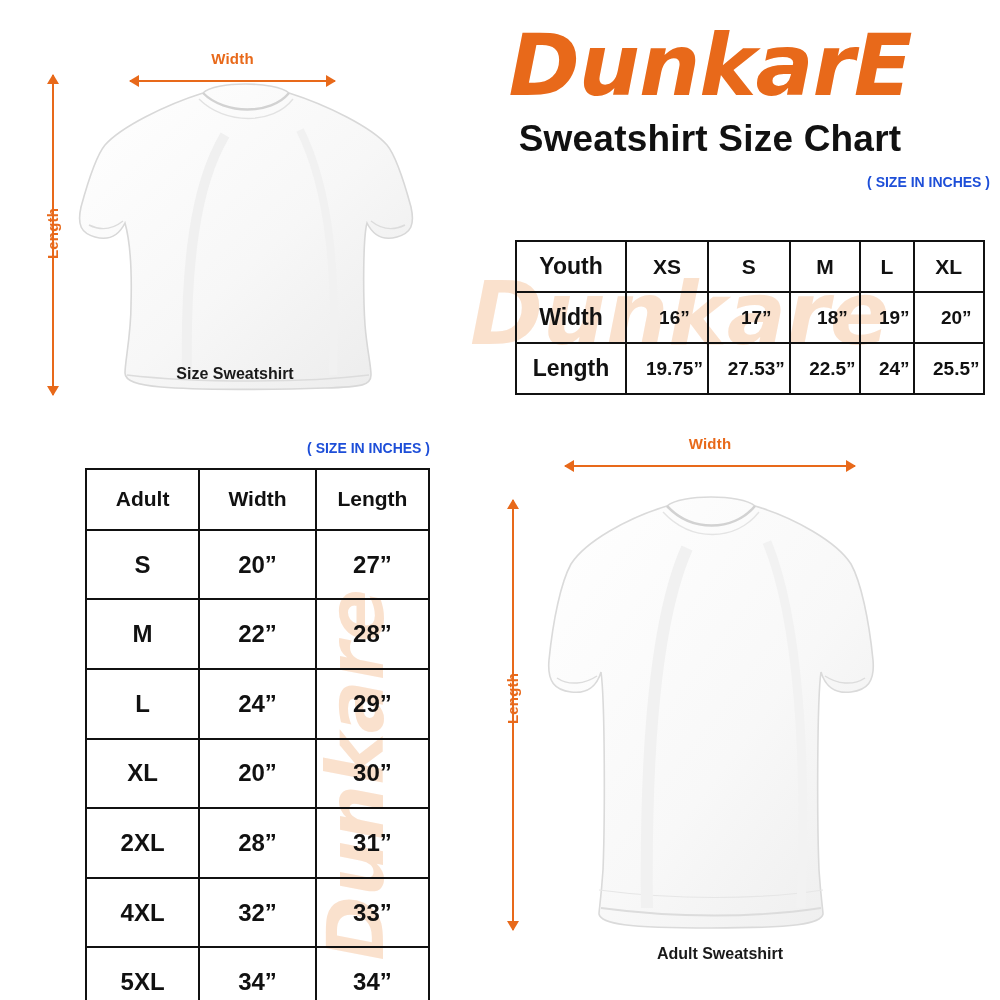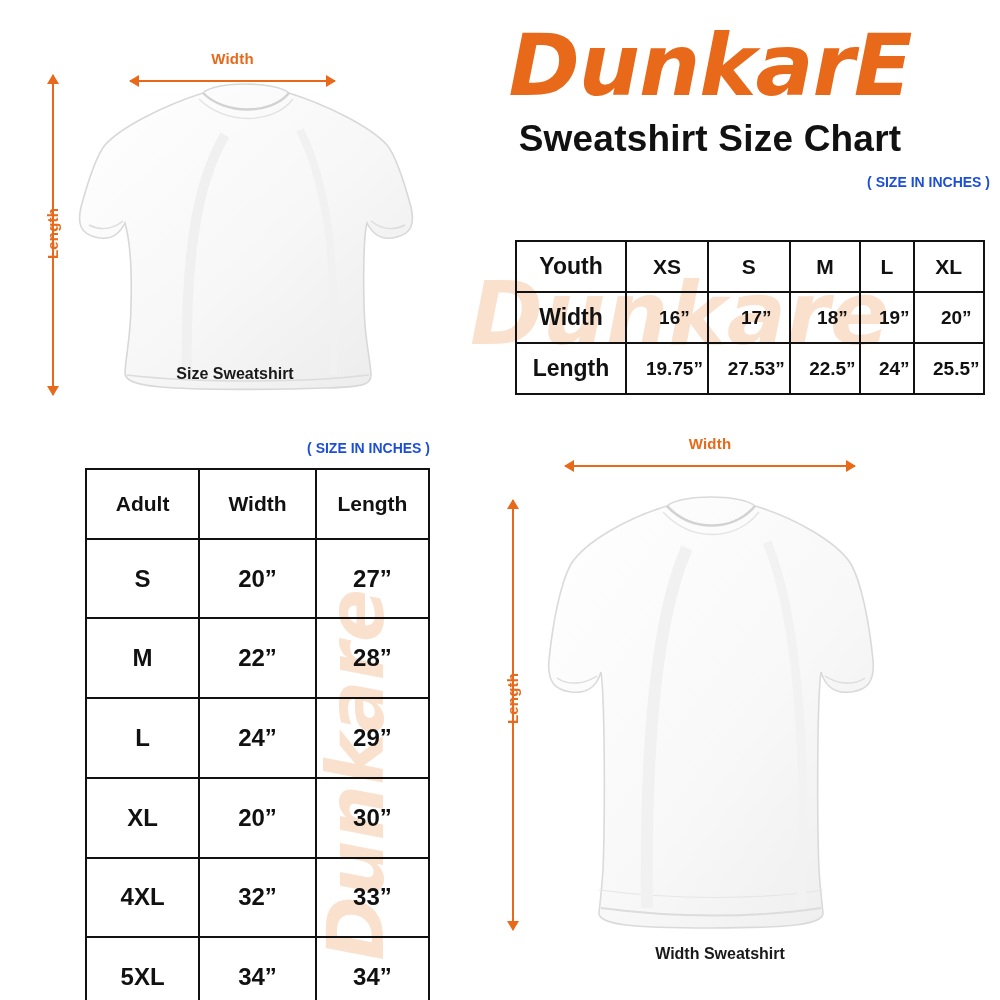--- a/index.html
+++ b/index.html
@@ -237,20 +237,25 @@
         </tr>
         <tr>
           <td>L</td>
           <td>24”</td>
           <td>29”</td>
         </tr>
         <tr>
           <td>XL</td>
           <td>20”</td>
           <td>30”</td>
+        </tr>
+        <tr>
+          <td>2XL</td>
+          <td>28”</td>
+          <td>31”</td>
         </tr>
         <tr>
           <td>4XL</td>
           <td>32”</td>
           <td>33”</td>
         </tr>
         <tr>
           <td>5XL</td>
           <td>34”</td>
           <td>34”</td>
@@ -286,16 +291,16 @@
       <path d="M122 16 C146 42,188 42,210 16" fill="none" stroke="#d2d2d2" stroke-width="2.6"></path>
       <path d="M118 22 C146 52,190 52,214 22" fill="none" stroke="#e4e4e4" stroke-width="1.4"></path>
       <path d="M56 418 C130 428,210 428,276 418" fill="none" stroke="#dcdcdc" stroke-width="1.8"></path>
       <path d="M54 400 C130 410,212 410,278 400" fill="none" stroke="#e6e6e6" stroke-width="1.2"></path>
       <path d="M12 188 C24 196,40 194,52 186" fill="none" stroke="#dcdcdc" stroke-width="1.5"></path>
       <path d="M280 186 C292 194,308 196,320 188" fill="none" stroke="#dcdcdc" stroke-width="1.5"></path>
       <path d="M142 58 C110 130,100 260,102 418" fill="none" stroke="#f1f1f1" stroke-width="12"></path>
       <path d="M222 52 C254 130,262 270,256 418" fill="none" stroke="#f2f2f2" stroke-width="9"></path>
     </svg>
 
-    <div class="abs caption" style="left:60px; top:520px; width:380px;">Width Sweatshirt</div>
+    <div class="abs caption" style="left:60px; top:520px; width:380px;">Adult Sweatshirt</div>
   </div>
 
 </div>
 
 </body></html>

